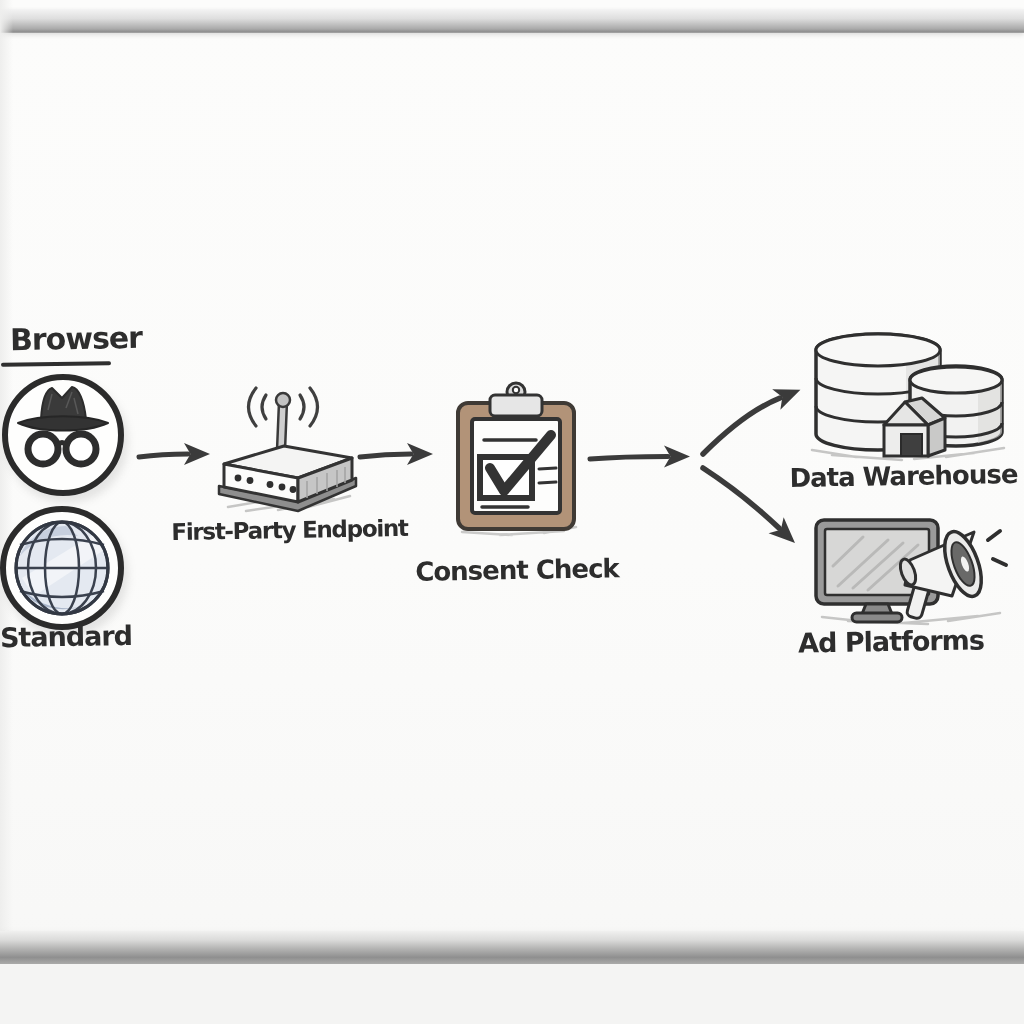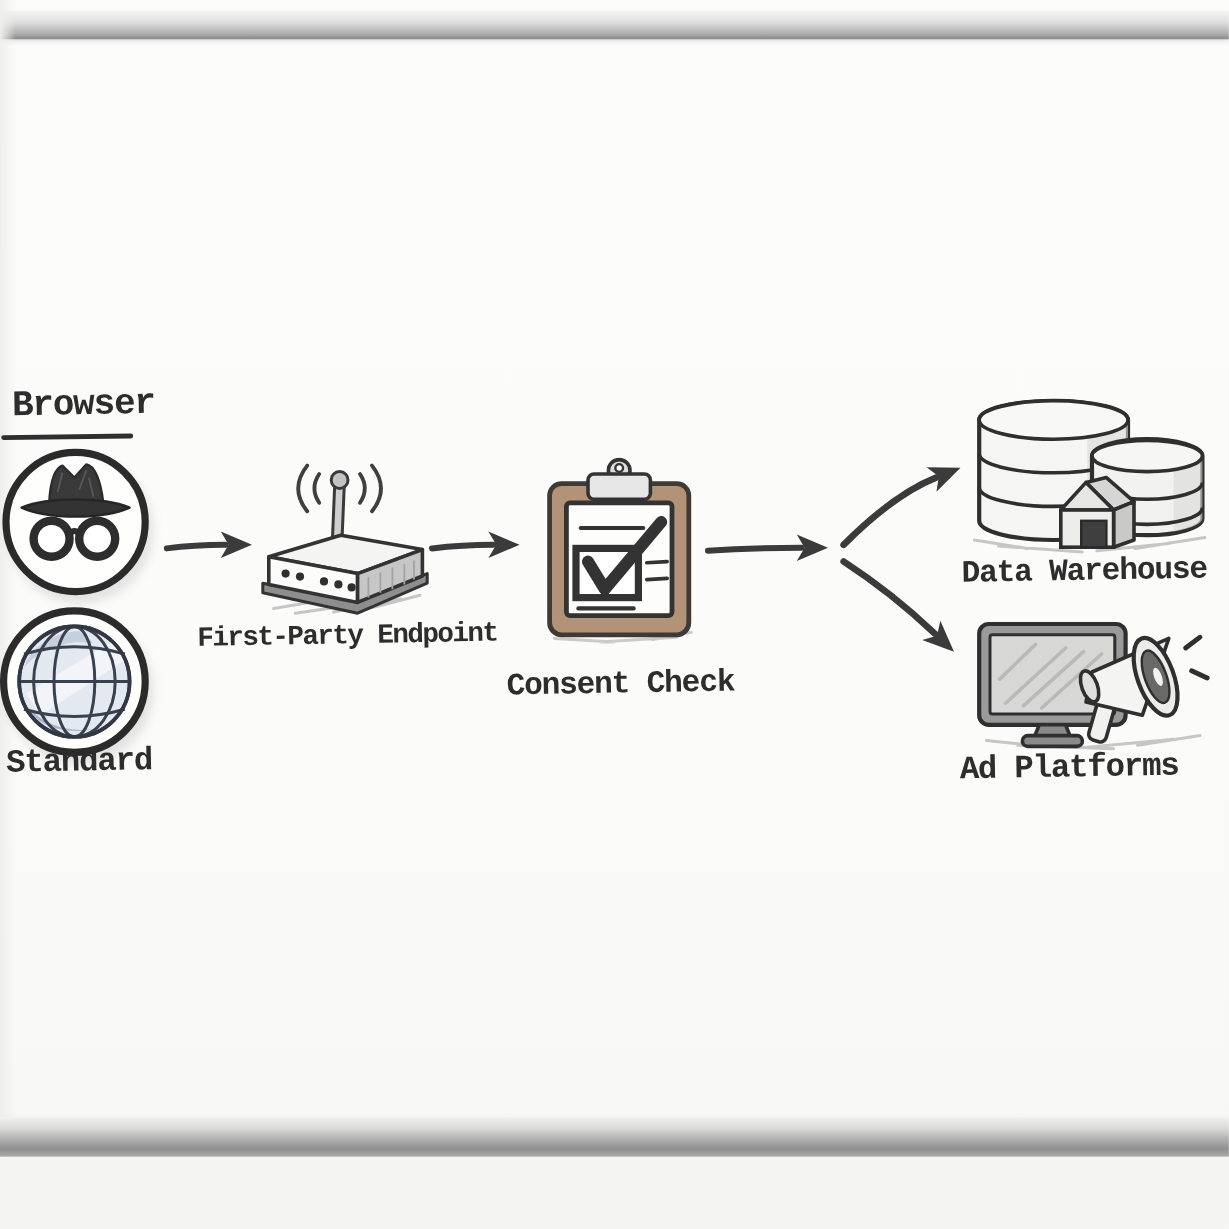--- a/index.html
+++ b/index.html
@@ -5,21 +5,20 @@
   html,body { margin:0; padding:0; }
   body {
     width:1024px; height:1024px; position:relative;
     background:#f6f6f5;
     font-family:"DejaVu Sans", sans-serif;
     overflow:hidden;
   }
   .board {
     position:absolute; inset:0;
     background:linear-gradient(180deg,#fcfcfb 0%,#fbfbfa 55%,#f7f7f6 100%);
-    font-family:Liberation Mono, monospace;
   }
   .rail-top {
     position:absolute; left:0; right:0; top:9px; height:24px;
     background:linear-gradient(180deg,#f4f4f4 0%,#dedede 40%,#ababab 82%,#8d8d8d 96%,#b5b5b5 100%);
     box-shadow:0 2px 4px rgba(90,90,90,.18);
   }
   .rail-bottom {
     position:absolute; left:0; right:0; top:931px; height:33px;
     background:linear-gradient(180deg,#f0f0ef 0%,#dadad9 28%,#b6b6b5 52%,#8f8f8f 80%,#aaaaa9 100%);
     box-shadow:0 4px 7px rgba(90,90,90,.22);

